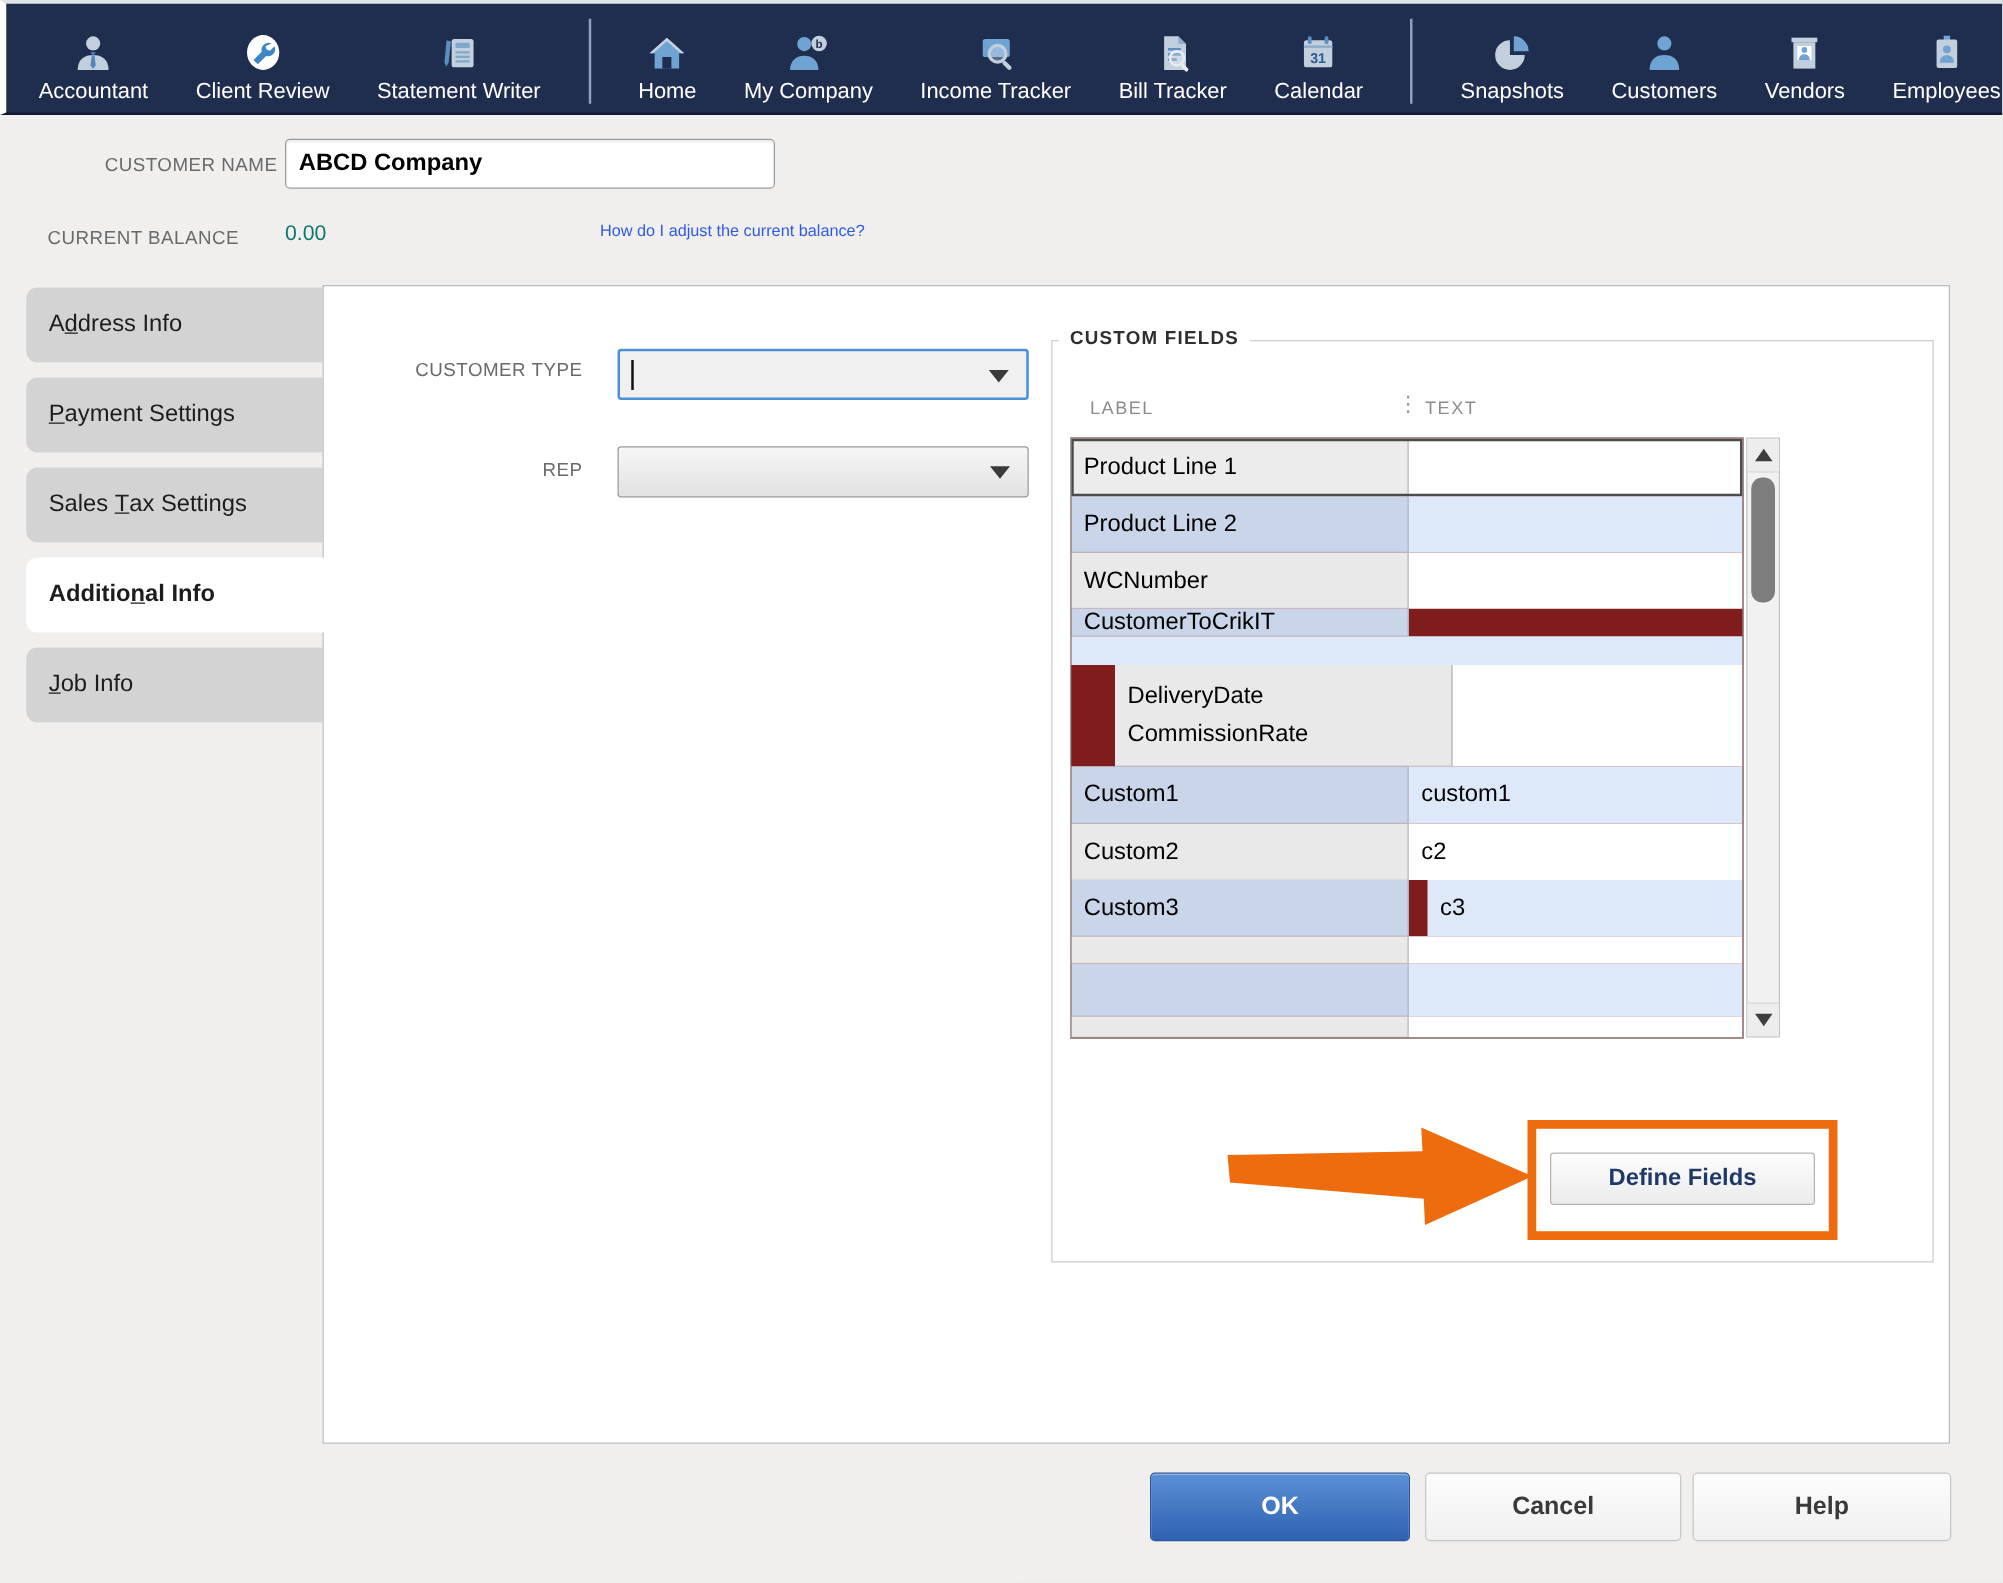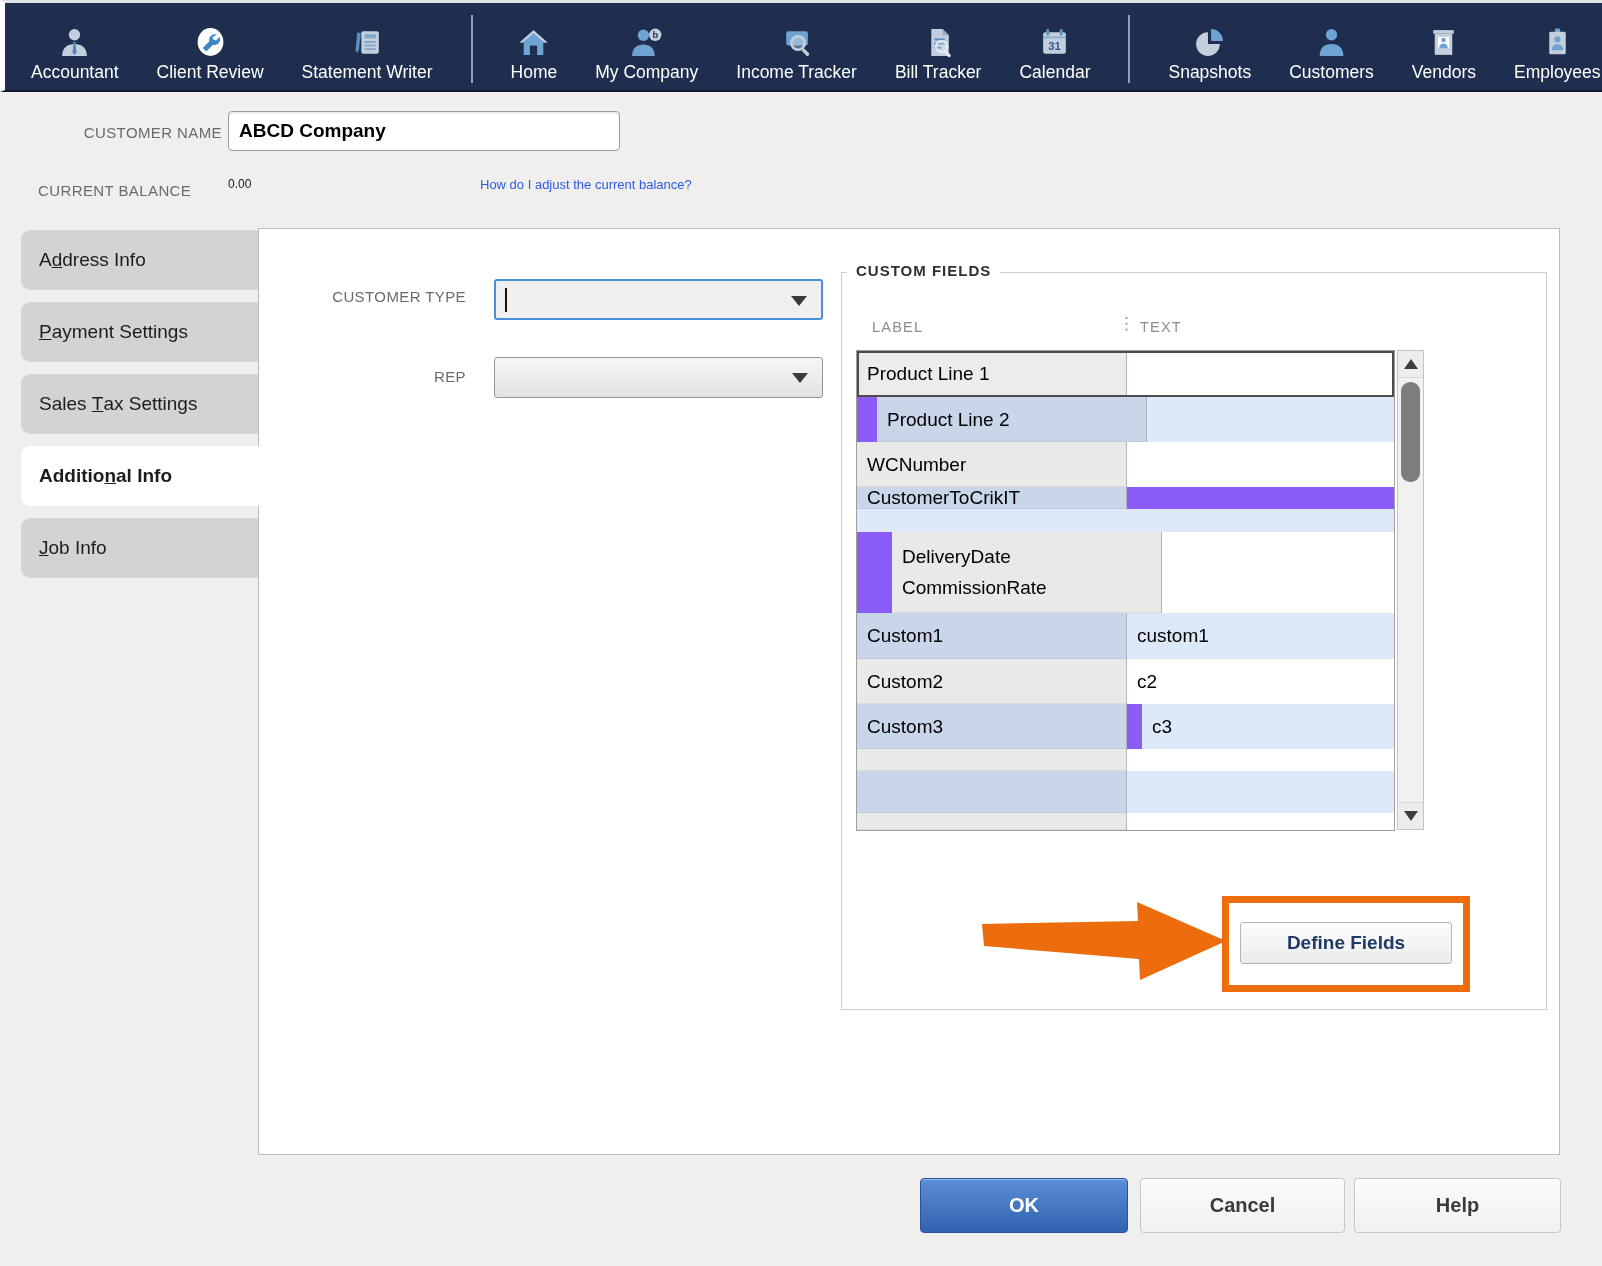--- a/index.html
+++ b/index.html
@@ -18,21 +18,21 @@
   .tb-divider{flex:none;width:2px;height:68px;background:#8fa0bd;align-self:center;margin-top:12px}
 
   
   .s-label{position:absolute;color:#6a6a6a;font-size:15px;letter-spacing:.4px;white-space:nowrap}
   #custname-label{left:40px;top:124px;width:182px;text-align:right}
   .custname-input{position:absolute;left:228px;top:111px;width:392px;height:40px;
     border:1px solid #9b9b9b;border-radius:4px;background:#fff;color:#000;
     font-family:inherit;font-weight:bold;font-size:19px;padding:0 10px;
     box-shadow:inset 0 2px 2px rgba(0,0,0,.07)}
   #balance-label{left:38px;top:182px}
-  .balance-value{position:absolute;left:228px;top:177px;font-size:12px;color:#0f172a}
+  .balance-value{position:absolute;left:228px;top:177px;font-size:17px;color:#0f766e}
   .balance-link{position:absolute;left:480px;top:177px;font-size:13px;color:#2e5be0;cursor:pointer;white-space:nowrap}
 
   
   .tab{position:absolute;left:21px;width:238px;height:60px;background:#d3d3d3;color:#1d1d1d;
     display:flex;align-items:center;padding-left:18px;font-size:19px;cursor:pointer;
     border-radius:9px 3px 3px 9px;white-space:pre}
   .tab.active{background:#ffffff;font-weight:bold;width:240px;z-index:3}
   .tab .accel{text-decoration:underline}
 
   
@@ -49,21 +49,21 @@
 
   
   .groupbox{position:absolute;left:841px;top:272px;width:706px;height:738px;border:1px solid #cccccc}
   .groupbox-legend{position:absolute;left:5px;top:-11px;background:#fff;padding:0 9px;
     font-size:15px;font-weight:bold;letter-spacing:1px;color:#2f2f2f}
   .col-head{position:absolute;font-size:14.5px;color:#8c8c8c;letter-spacing:1.2px}
   #col-label{left:872px;top:319px}
   #col-text{left:1140px;top:319px}
   #col-handle{position:absolute;left:1118px;top:313px;color:#9a9a9a;font-size:17px;cursor:col-resize}
 
-  .cf-table{position:absolute;left:856px;top:350px;width:539px;height:481px;background:#8b5cf6;
+  .cf-table{position:absolute;left:856px;top:350px;width:539px;height:481px;background:#7f1d1d;
     border:1px solid #9e9e9e;overflow:hidden}
   .cf-row{display:flex;width:100%;position:relative;cursor:pointer}
   .cf-label{width:270px;border-right:1px solid #aeb6bd;display:flex;flex-direction:column;
     justify-content:center;padding-left:10px;gap:9px;font-size:19px;color:#000;
     box-shadow:inset 0 -1px 0 rgba(0,0,0,.06)}
   .cf-text{flex:1;display:flex;align-items:center;padding-left:10px;font-size:19px;color:#000}
   .v-white .cf-label{background:#e9e9e9}
   .v-white .cf-text{background:#ffffff}
   .v-blue .cf-label{background:#c9d5e8}
   .v-blue .cf-text{background:#dde9f8}
@@ -273,21 +273,21 @@
   <div id="col-handle">⋮</div>
   <div class="col-head" id="col-text">TEXT</div>
 
   <div class="cf-table" id="cf-table">
       <div class="cf-row v-white selected" style="height: 46px;">
         <div class="cf-label">
           <span>Product Line 1</span>
         </div>
         <div class="cf-text"></div>
       </div>
-      <div class="cf-row v-blue" style="height: 45px; margin-left: 20px;">
+      <div class="cf-row v-blue" style="height: 45px;">
         <div class="cf-label">
           <span>Product Line 2</span>
         </div>
         <div class="cf-text"></div>
       </div>
       <div class="cf-row v-white" style="height: 45px;">
         <div class="cf-label">
           <span>WCNumber</span>
         </div>
         <div class="cf-text"></div>

